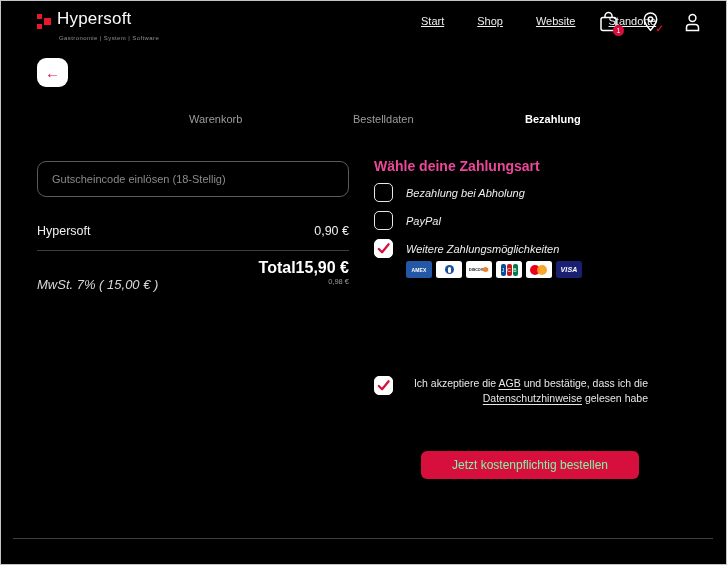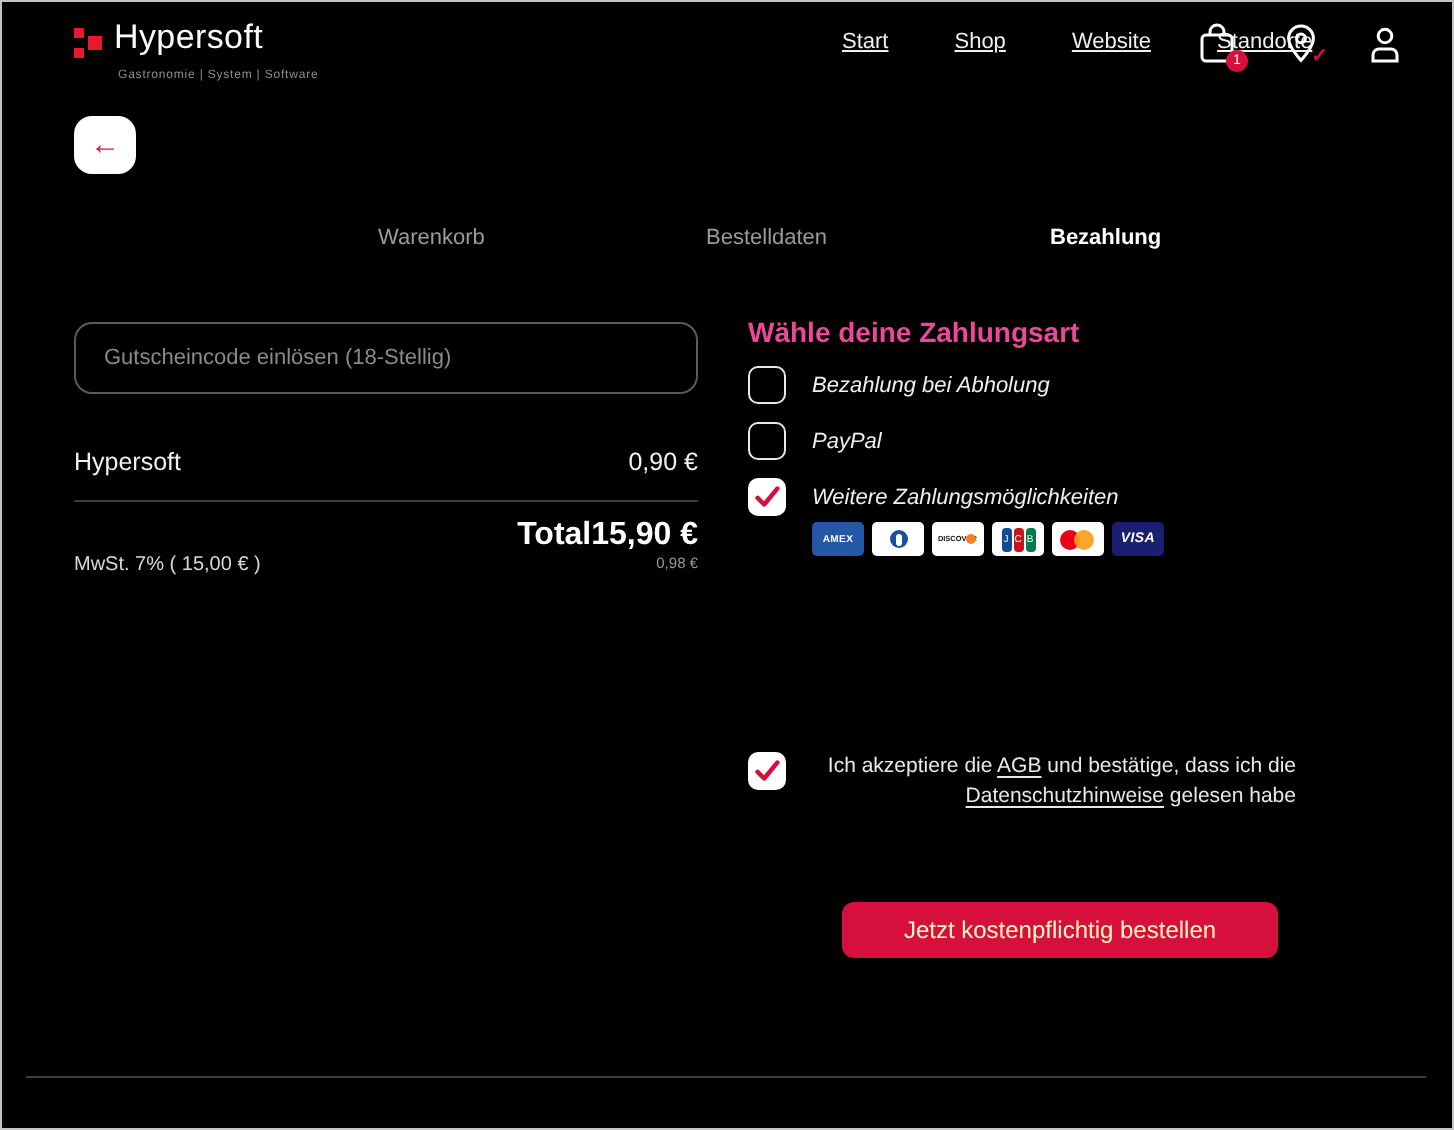--- a/index.html
+++ b/index.html
@@ -50,21 +50,21 @@
   }
   .voucher-input::placeholder { color:#8a8a8a; }
   .sum-row { position:absolute; left:36px; width:312px; display:flex; justify-content:space-between; }
   .row-summe   { top:207px; }
   .row-trinkgeld { top:223px; }
   .sum-row span { font-size:12.5px; color:#f0f0f0; }
   .left-divider { position:absolute; left:36px; top:249px; width:312px; height:1px; background:#3c3c3c; }
   .total-row { position:absolute; left:36px; top:258px; width:312px; display:flex; justify-content:flex-end; }
   .total-row span { font-size:16px; font-weight:bold; color:#fff; }
   .vat-row { position:absolute; left:36px; top:276px; width:312px; display:flex; justify-content:space-between; }
-  .vat-note { font-size:10px; color:#d8d8d8; }
+  .vat-note { font-size:13px; color:#d8d8d8;font-style:italic; }
   .vat-value { font-size:7.5px; color:#9a9a9a; }
 
   
   .pay-title { position:absolute; left:373px; top:157px; font-size:14px; font-weight:bold; color:#ec4899; }
   .opt-row { position:absolute; left:373px; display:flex; align-items:center; gap:13px; cursor:pointer; }
   .opt-1 { top:182px; } .opt-2 { top:210px; } .opt-3 { top:238px; }
   .cbox {
     width:19px; height:19px; border:1.6px solid #e8e8e8; border-radius:5px; background:transparent;
     display:flex; align-items:center; justify-content:center; flex-shrink:0;
   }
@@ -95,21 +95,21 @@
     color:#e8e8e8; font-size:11px; padding:10px 14px; font-family:"Liberation Sans", sans-serif;
   }
   .notes-area::placeholder { color:#8a8a8a; }
 
   .terms-row { position:absolute; left:373px; top:375px; display:flex; gap:13px; cursor:pointer; }
   .terms-text { font-size:10.5px; color:#e8e8e8; line-height:15px; width:242px;text-align:right; }
   .terms-text u { text-underline-offset:2px; }
 
   .submit-btn {
     position:absolute; left:420px; top:450px; width:218px; height:28px;
-    background:#d60f3c; color:#fef9c3; border:none; border-radius:6px;
+    background:#d60f3c; color:#86efac; border:none; border-radius:6px;
     font-size:12px; font-family:"Liberation Sans", sans-serif; cursor:pointer;
   }
 
   .footer-divider { position:absolute; left:12px; top:537px; width:700px; height:1px; background:#3f3f3f; }
 
   svg.icon { display:block; }
 </style>
 </head>
 <body>
 

